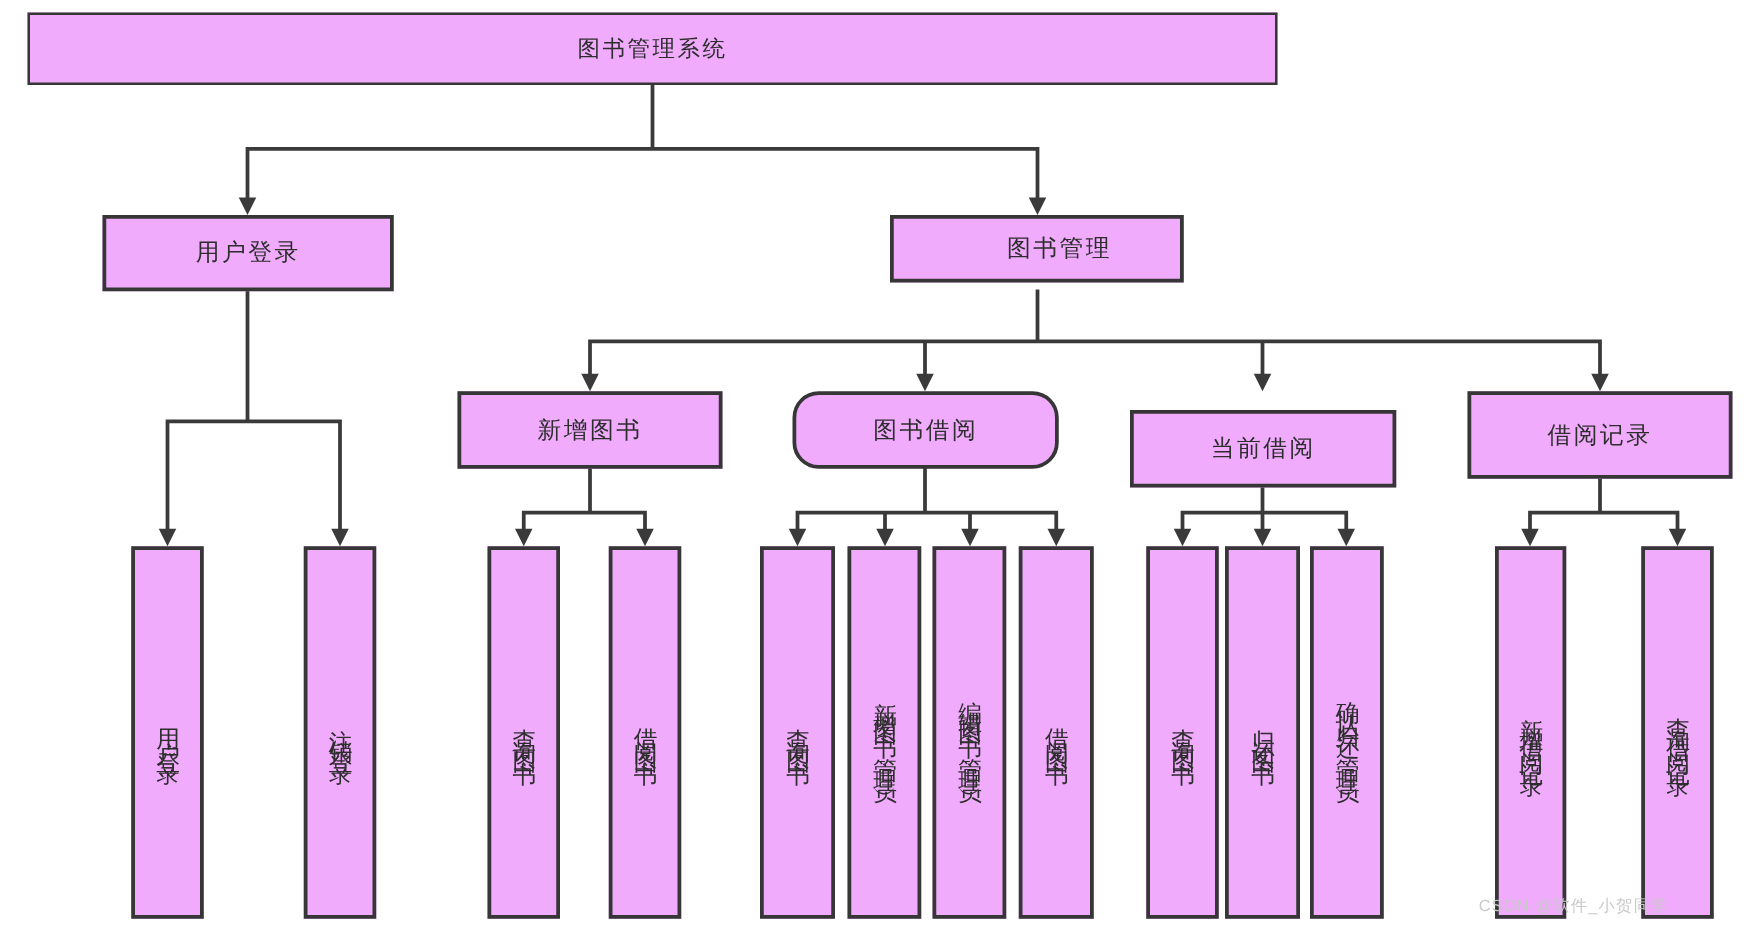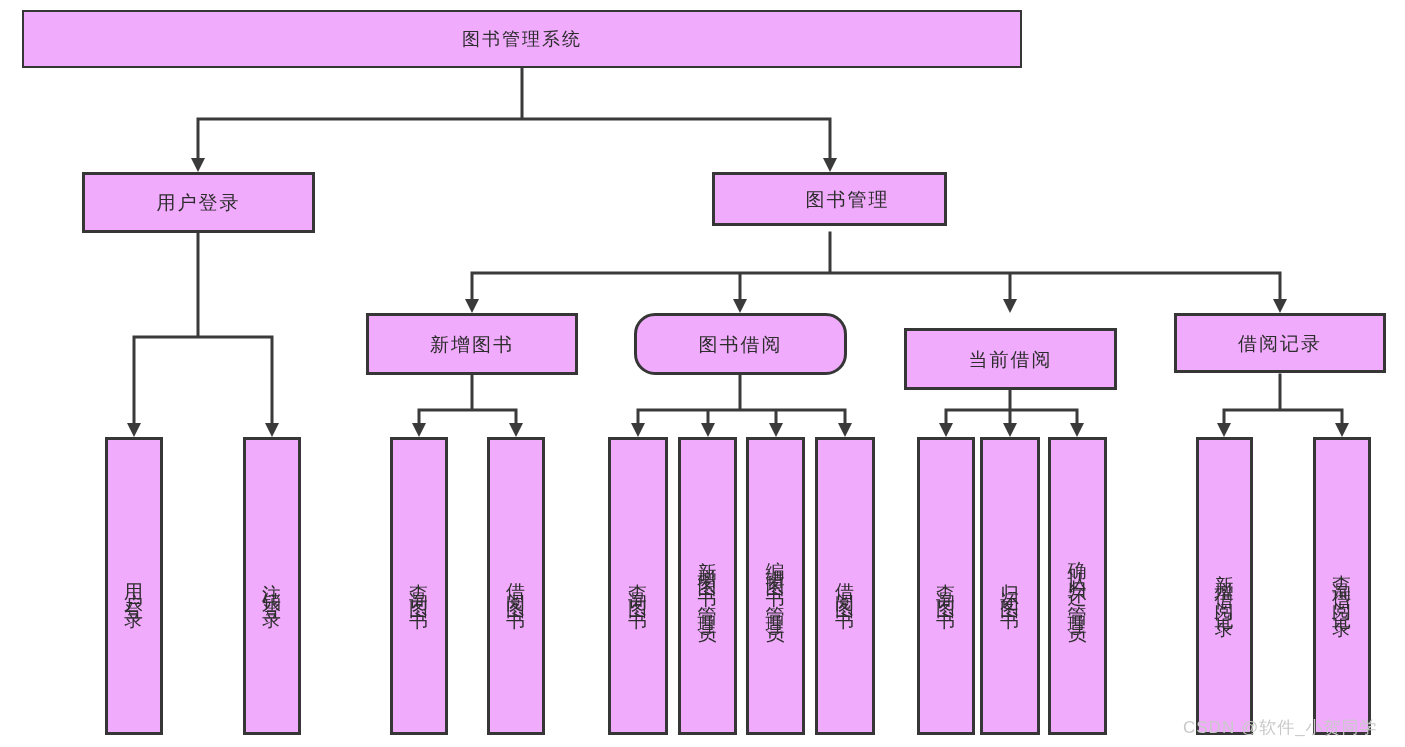--- a/index.html
+++ b/index.html
@@ -7,21 +7,21 @@
        font-family:"Liberation Sans","DejaVu Sans",sans-serif;color:#2d2d2d;}
   .stage{position:absolute;inset:0;}
   svg.connectors{position:absolute;left:0;top:0;}
   .box{position:absolute;box-sizing:border-box;background:#f0abfc;border:3px solid #363636;
        display:flex;align-items:center;justify-content:center;text-align:center;
        font-size:19px;letter-spacing:2px;line-height:1;}
   .box.root{border-width:2px;font-size:18px;}
   .leaf span{writing-mode:vertical-rl;text-orientation:mixed;letter-spacing:9px;
              font-size:19px;line-height:1;}
   .watermark{position:absolute;left:1183px;top:716px;width:222px;
-             font-size:17px;letter-spacing:1px;color:#c9c9c9;white-space:nowrap;}
+             font-size:13px;letter-spacing:1px;color:#c9c9c9;white-space:nowrap;}
 </style>
 </head>
 <body>
 
 <div class="stage">
 
   <svg class="connectors" width="1405" height="747" viewBox="0 0 1405 747">
     <g stroke="#3a3a3a" stroke-width="3" fill="none" stroke-linecap="square">
 
       <g>
@@ -76,21 +76,21 @@
   </svg>
 
   <div class="box root" style="left:22px;top:10px;width:1000px;height:58px;">图书管理系统</div>
 
   <div class="box" style="left:82px;top:172px;width:233px;height:61px;">用户登录</div>
   <div class="box" style="left:712px;top:172px;width:235px;height:54px;padding-left:36px;">图书管理</div>
 
   <div class="box" style="left:366px;top:313px;width:212px;height:62px;">新增图书</div>
   <div class="box" style="left:634px;top:313px;width:213px;height:62px;border-radius:21px;">图书借阅</div>
   <div class="box" style="left:904px;top:313px;width:213px;height:62px;margin-top:15px;">当前借阅</div>
-  <div class="box" style="left:1174px;top:313px;width:212px;height:60px;">借阅记录</div>
+  <div class="box" style="left:1174px;top:313px;width:212px;height:70px;">借阅记录</div>
 
   <div class="box leaf" style="left:105px;top:437px;width:58px;height:298px;">
     <span>用户登录</span>
     </div>
   <div class="box leaf" style="left:243px;top:437px;width:58px;height:298px;">
     <span>注销登录</span>
     </div>
 
   <div class="box leaf" style="left:390px;top:437px;width:58px;height:298px;">
     <span>查询图书</span>

